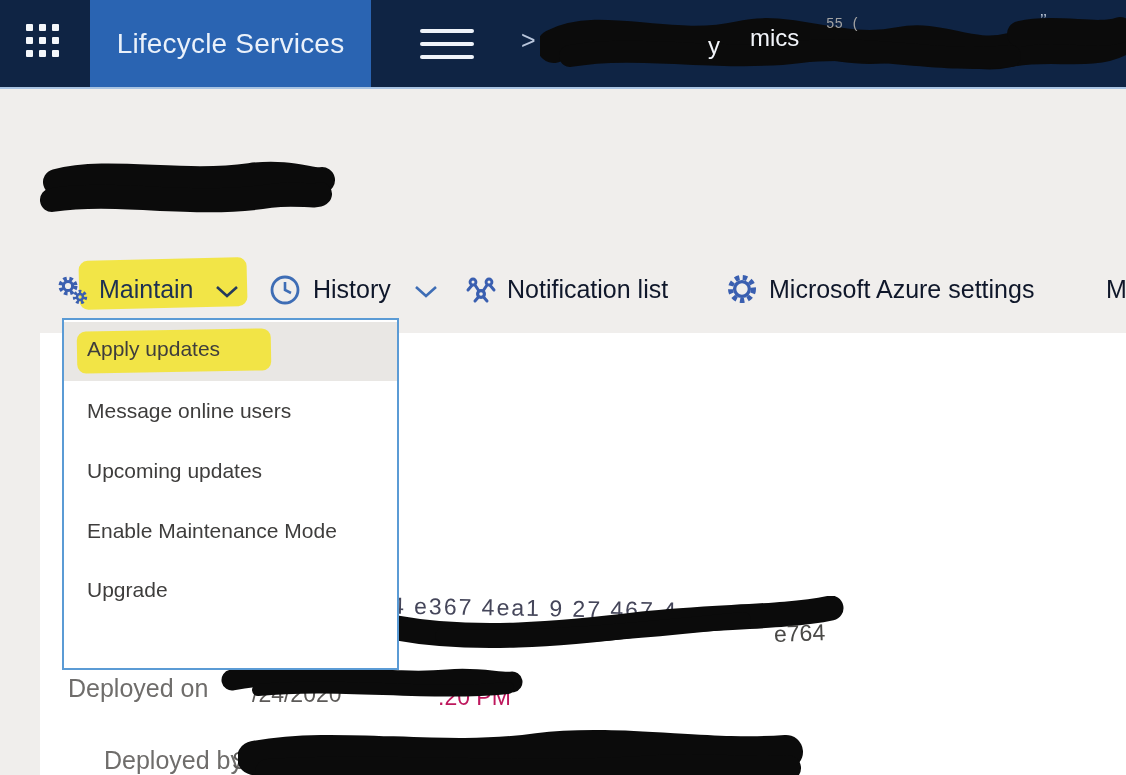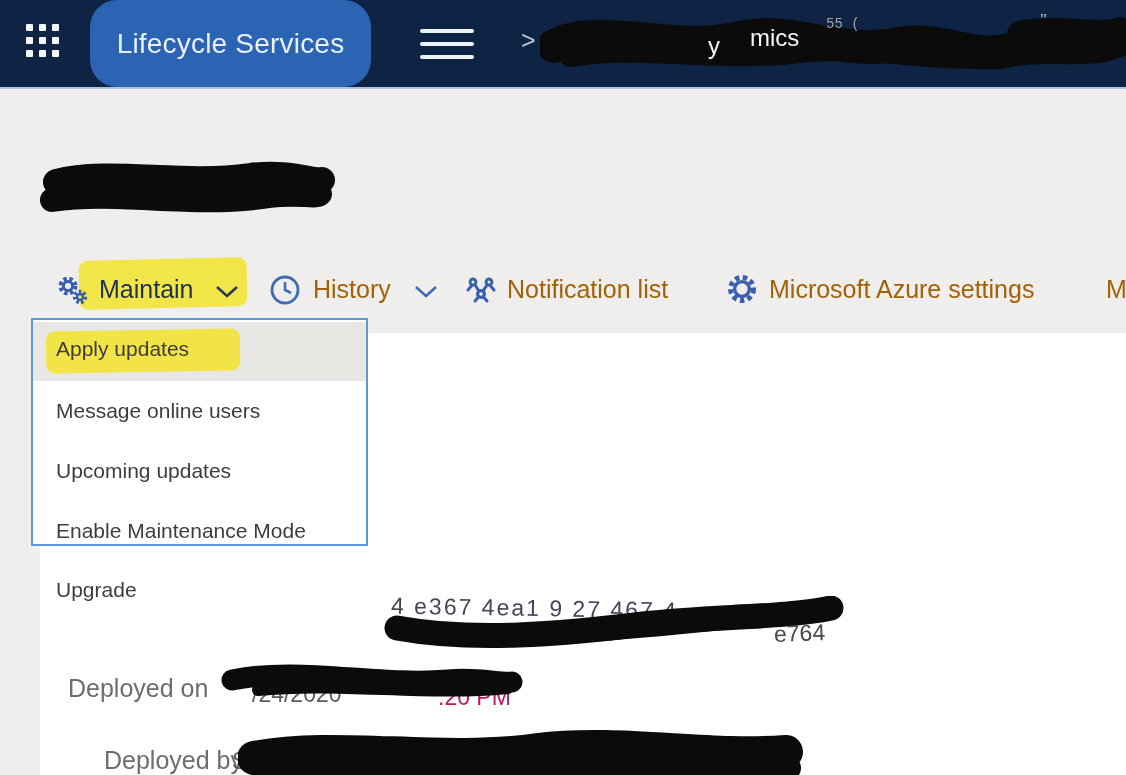--- a/index.html
+++ b/index.html
@@ -6,38 +6,38 @@
   .screen{
     position:relative;width:1126px;height:775px;overflow:hidden;
     background:#f0eeec;font-family:"Liberation Sans",sans-serif;
     -webkit-font-smoothing:antialiased;
   }
   
   .topbar{position:absolute;left:0;top:0;width:1126px;height:87px;background:#0f2444;border-bottom:2px solid #a9c4e3;}
   .waffle{position:absolute;left:26px;top:24px;width:40px;height:40px;display:grid;grid-template-columns:repeat(3,7px);grid-template-rows:repeat(3,7px);gap:6px;cursor:pointer;}
   .waffle i{background:#f4f7fb;border-radius:1px;display:block;}
   .brand{position:absolute;left:90px;top:0;width:281px;height:87px;background:#2a64b2;color:#eaf1fa;
-    display:flex;align-items:center;justify-content:center;font-size:28px;letter-spacing:.2px;border-radius:27px;}
+    display:flex;align-items:center;justify-content:center;font-size:28px;letter-spacing:.2px;}
   .hamburger{position:absolute;left:420px;top:29px;width:54px;height:30px;display:flex;flex-direction:column;justify-content:space-between;cursor:pointer;}
   .hamburger i{height:4px;background:#eef3fa;border-radius:2px;display:block;}
   .crumb-sep{position:absolute;left:521px;top:26px;color:#b9c6dc;font-size:25px;}
   .frag{position:absolute;color:#f2f5fa;z-index:6;}
   
   .scribble{position:absolute;pointer-events:none;}
   
   .panel{position:absolute;left:40px;top:333px;width:1086px;height:442px;background:#ffffff;}
   
   .toolbar{position:absolute;left:0;top:258px;width:1071px;height:56px;}
-  .tb-label{position:absolute;top:17px;font-size:25px;color:#a16207;white-space:nowrap;cursor:pointer;}
+  .tb-label{position:absolute;top:17px;font-size:25px;color:#0f172a;white-space:nowrap;cursor:pointer;}
   .tb-icon{position:absolute;top:12px;}
   .hl{position:absolute;background:#f2e438;border-radius:9px;opacity:.92;}
   .hl.maintain{left:79px;top:1px;width:168px;height:49px;transform:rotate(-1.4deg);}
   .maintain-label{left:99px;color:#1d3052;font-weight:400;}
   
-  .menu{position:absolute;left:31px;top:318px;width:337px;height:228px;background:#ffffff;border:2px solid #5b9bd5;z-index:3;box-sizing:border-box;}
+  .menu{position:absolute;left:62px;top:318px;width:337px;height:352px;background:#ffffff;border:2px solid #5b9bd5;z-index:3;box-sizing:border-box;}
   .menu-row{position:absolute;left:0;width:333px;height:59px;cursor:pointer;}
   .menu-row .lbl{position:absolute;left:23px;top:15px;font-size:21px;color:#3e3d3c;white-space:nowrap;z-index:2;}
   .menu-row.hovered{background:#e9e7e4;}
   .hl.apply{left:13px;top:8px;width:194px;height:42px;transform:rotate(-1deg);z-index:1;}
   
   .detail-label{position:absolute;font-size:25px;color:#6f6d6b;white-space:nowrap;}
   .detail-frag{position:absolute;font-size:23px;color:#4a4947;white-space:nowrap;z-index:2;}
   .guid-frag{letter-spacing:2px;transform:rotate(1deg);color:#45465a;}
 </style>
 </head>

